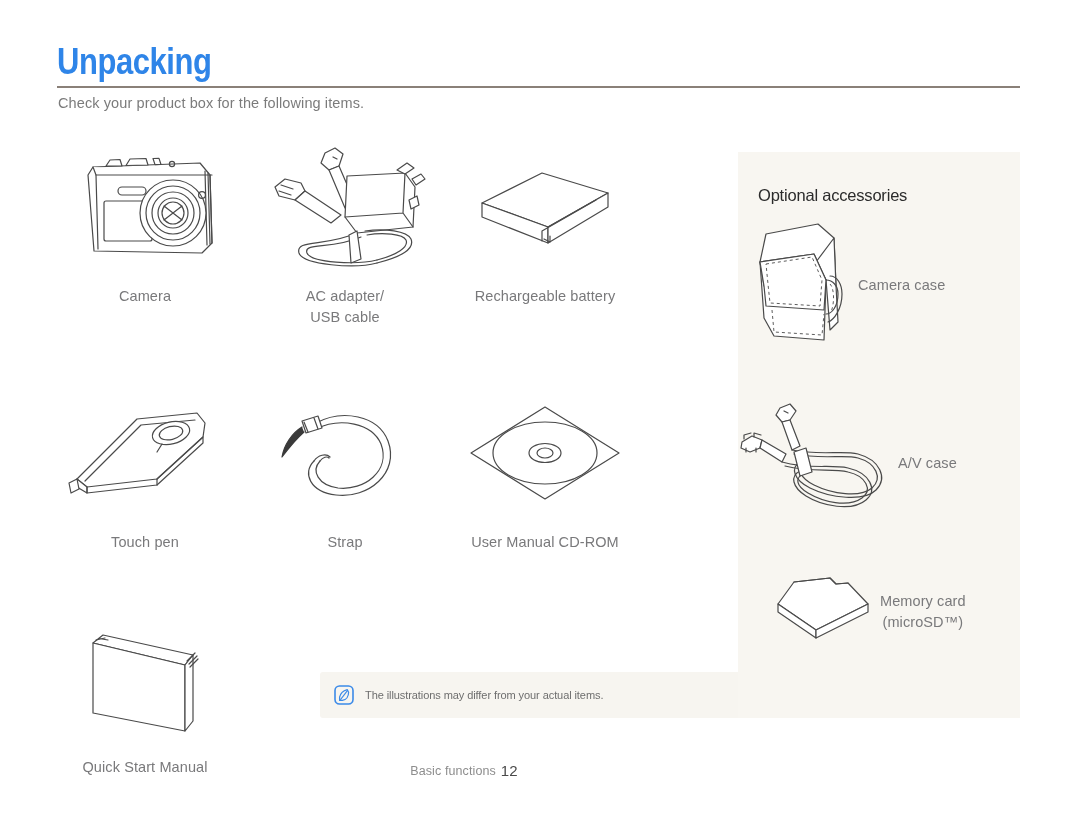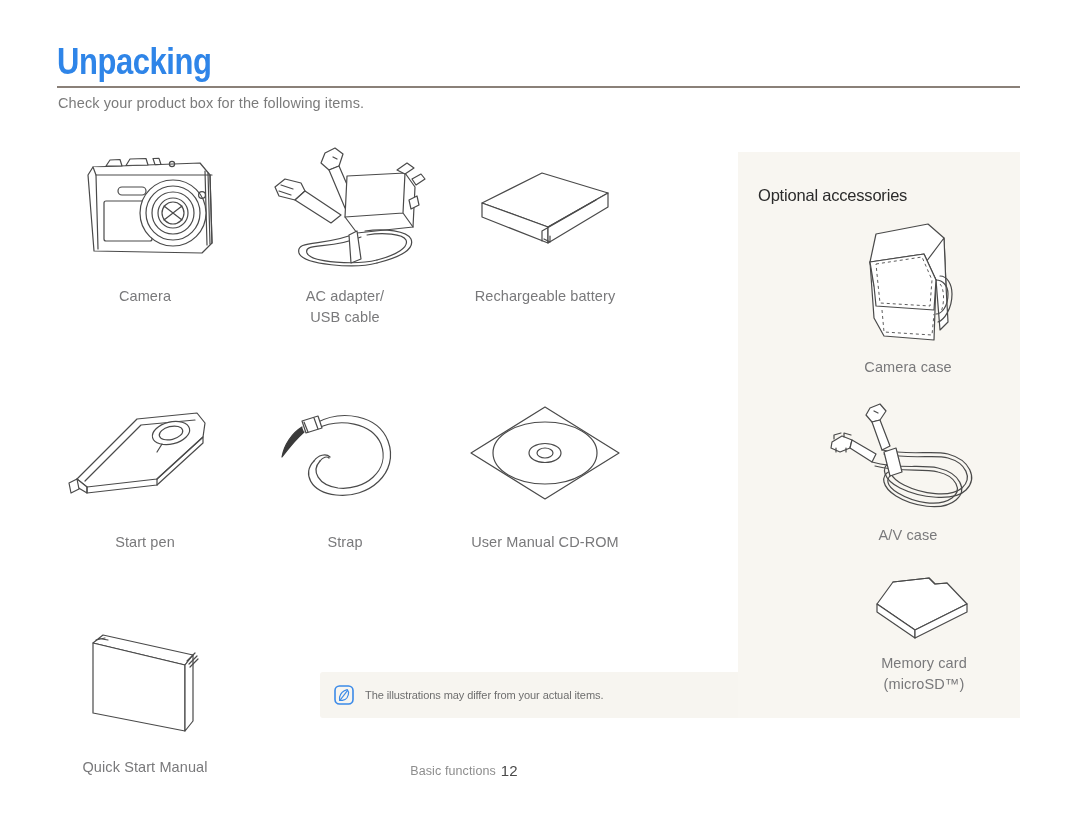--- a/index.html
+++ b/index.html
@@ -125,21 +125,20 @@
     font-size: 16.5px;
     color: #2b2b2b;
     letter-spacing: -0.2px;
     margin-top: 12px;
   }
   .opt-cell {
     position: absolute;
     left: 0;
     width: 340px;
     display: flex;
-    flex-direction: column;
     align-items: center;
   }
   #opt-case { top: 62px; }
   #opt-av   { top: 250px; }
   #opt-mem  { top: 418px; padding-left: 32px; }
   .opt-art {
     display: flex;
     align-items: center;
     justify-content: center;
   }
@@ -268,21 +267,21 @@
             <path d="M22 86 L22 92 L92 84 L92 78"></path>
             <path d="M92 78 L138 36 L138 42 L92 84"></path>
             <path d="M20 80 L76 24 L130 19"></path>
             <ellipse class="fillw" cx="106" cy="32" rx="19" ry="11" transform="rotate(-14 106 32)"></ellipse>
             <ellipse cx="106" cy="32" rx="12" ry="6.5" transform="rotate(-14 106 32)"></ellipse>
             <path d="M97 43 L92 51"></path>
             <path class="fillw" d="M4 82 L12 78 L14 88 L6 92 Z"></path>
           </g>
         </svg>
       </div>
-      <div class="item-label">Start pen</div>
+      <div class="item-label">Touch pen</div>
     </div>
 
     <div class="item-cell">
       <div class="item-art">
         <svg width="150" height="115" viewBox="0 0 150 115">
           <g class="ln">
             <path d="M46 24 C72 10, 108 16, 118 42 C130 74, 98 100, 66 96 C40 93, 32 74, 44 62"></path>
             <path d="M46 30 C70 18, 102 24, 111 45 C121 72, 94 92, 68 89 C48 86, 41 72, 50 62"></path>
             <path d="M44 62 C48 56, 56 54, 60 58"></path>
             <path d="M50 62 C53 58, 57 57, 59 59"></path>

